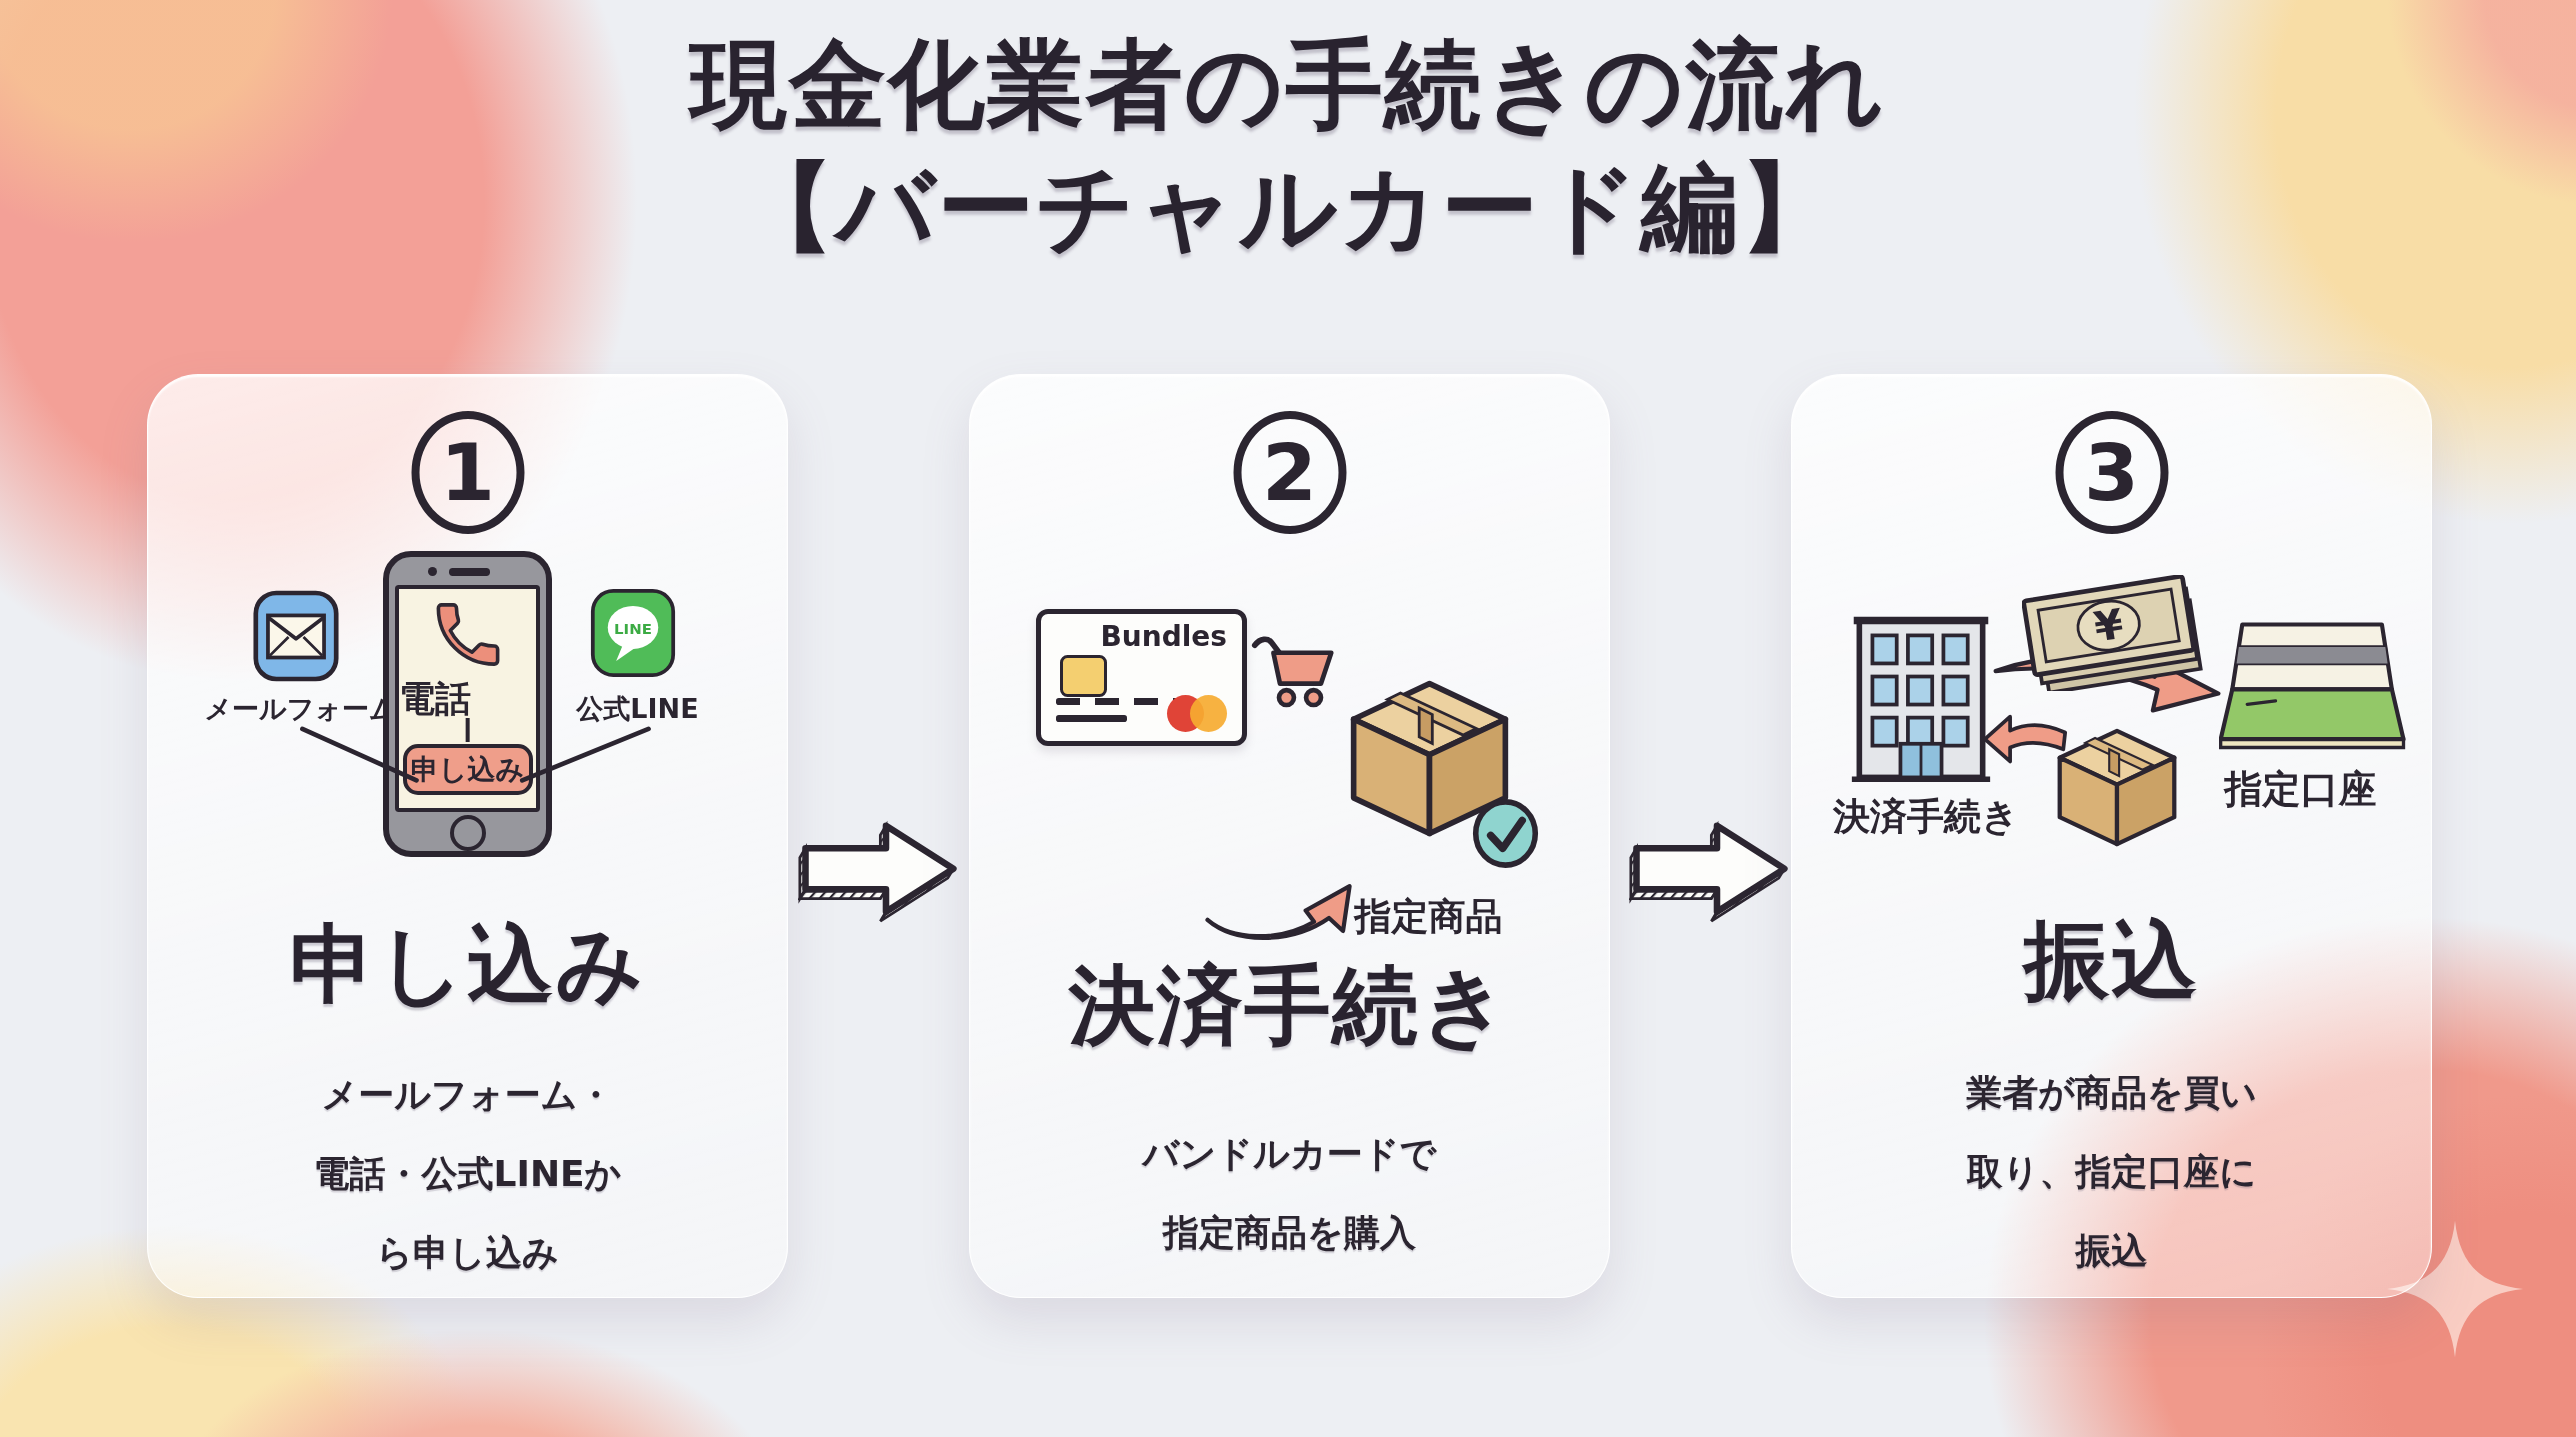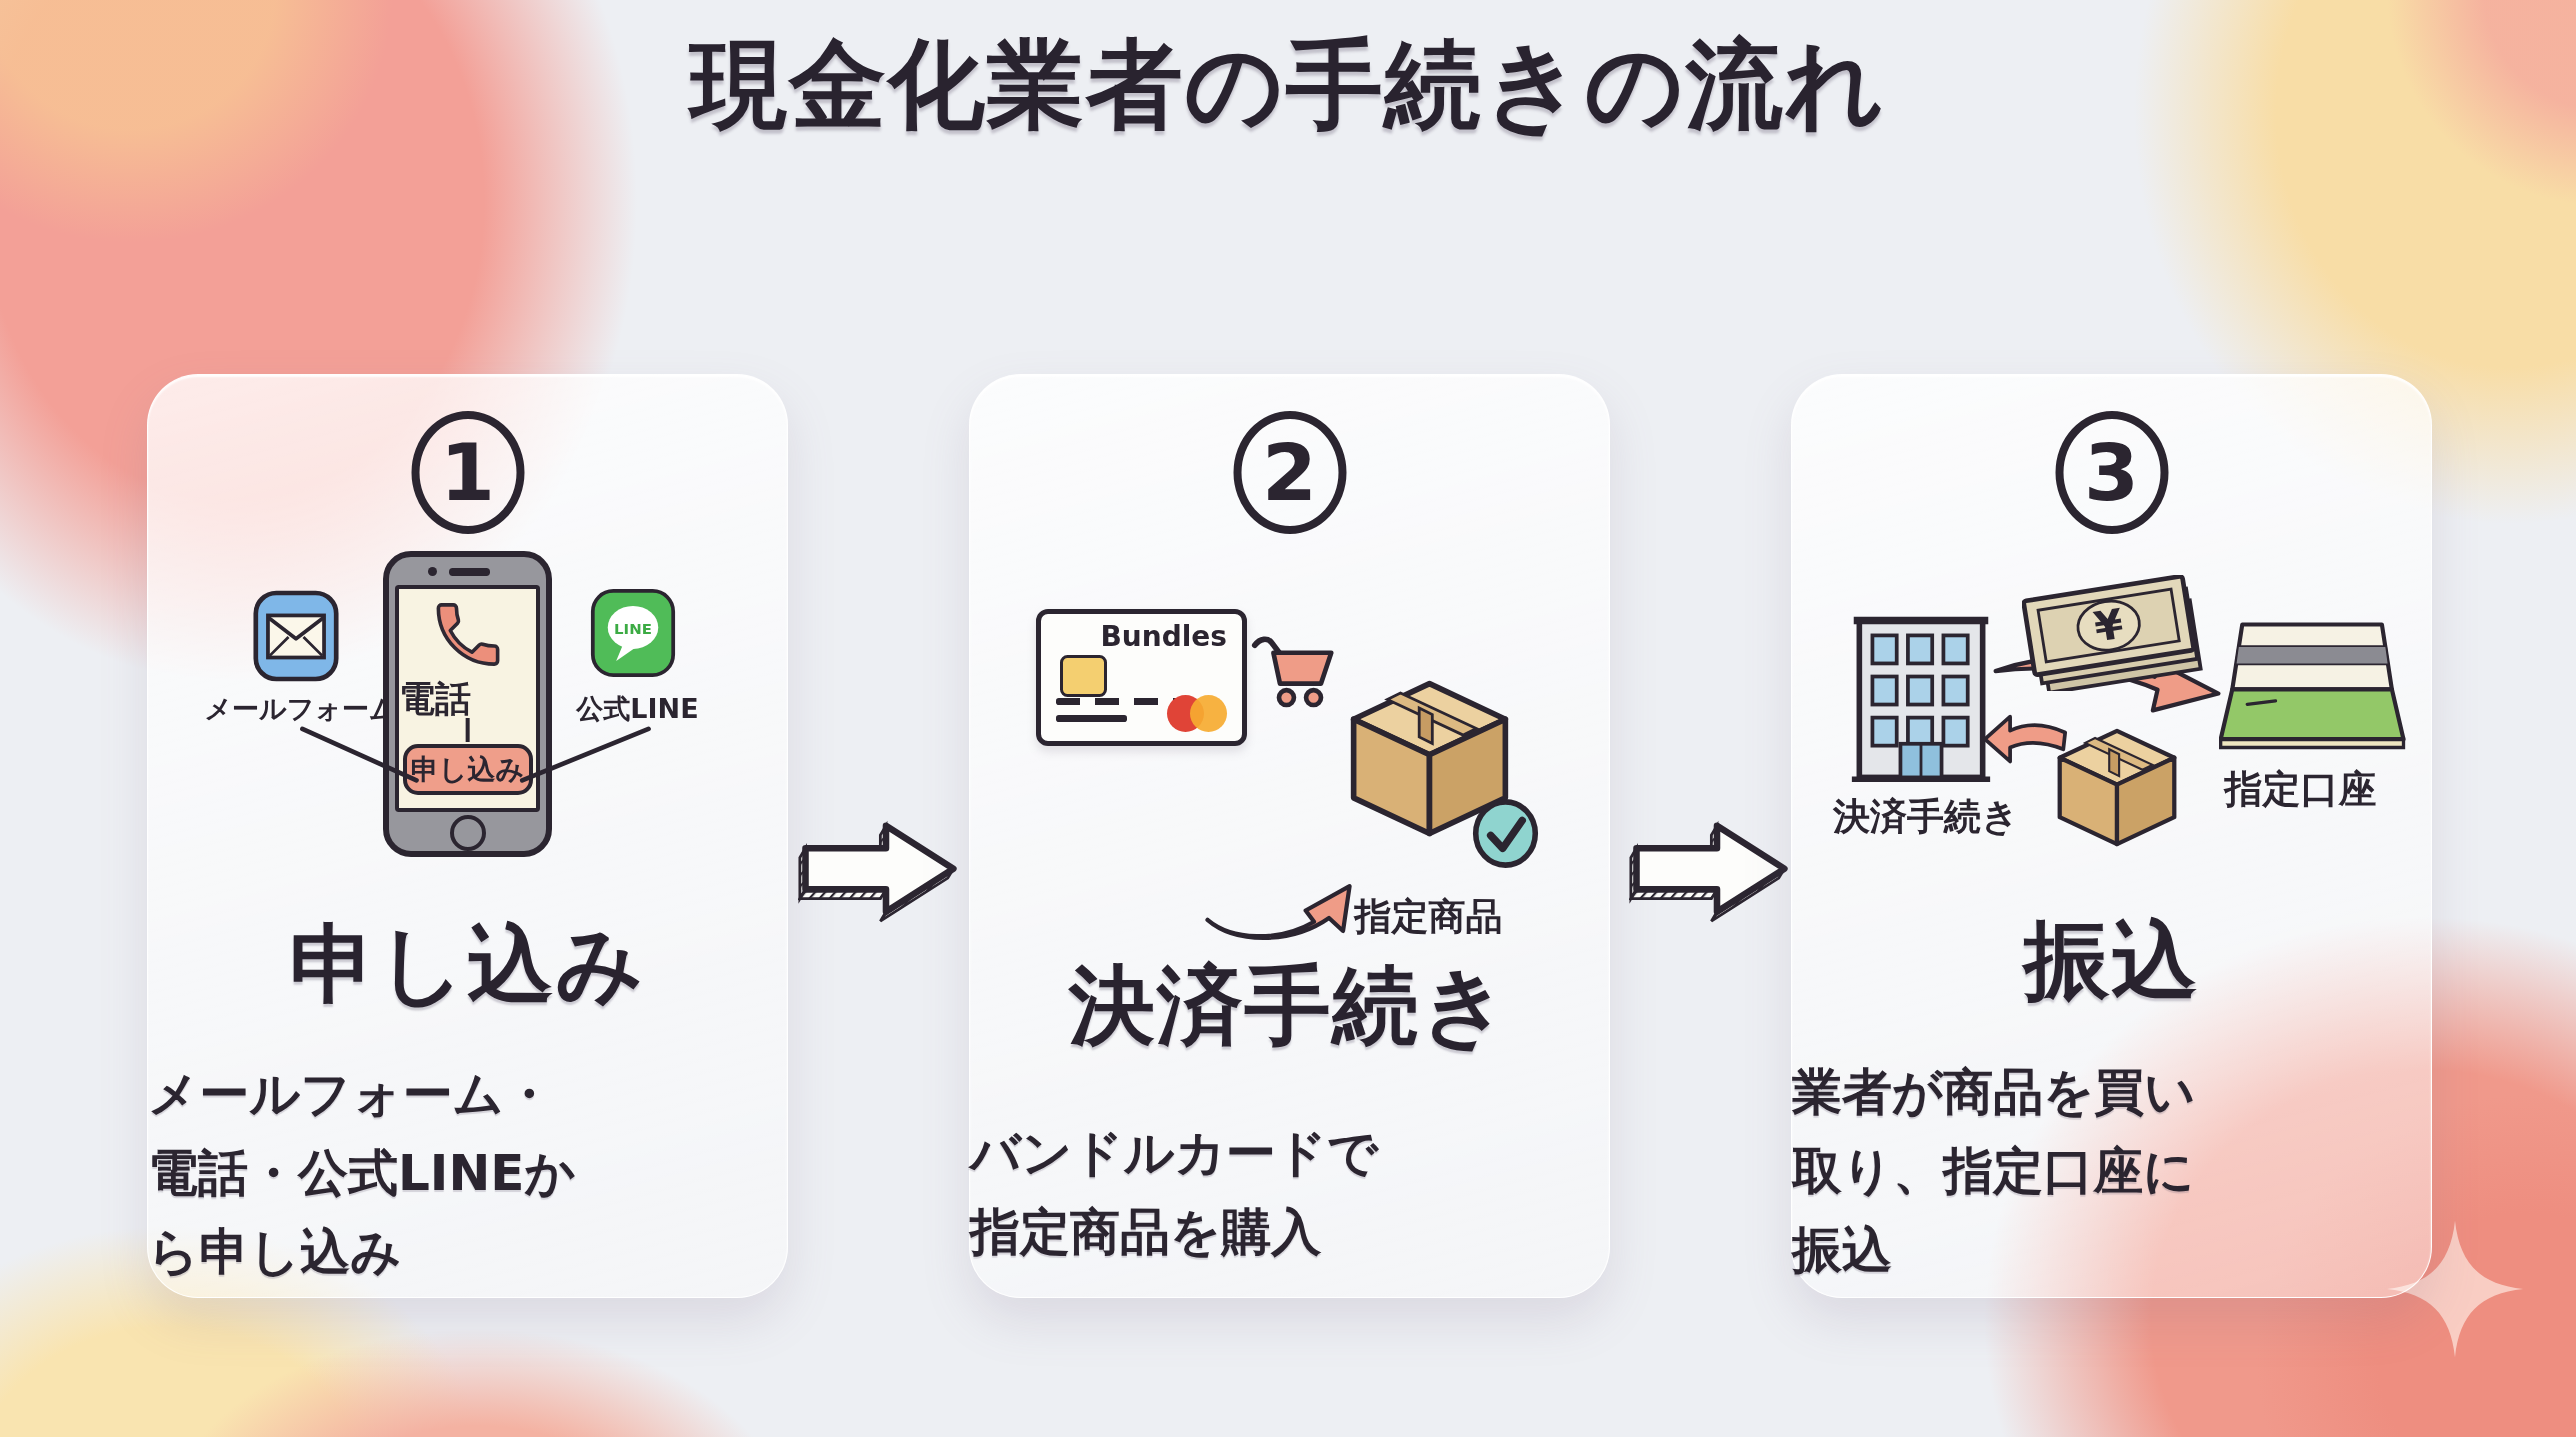--- a/index.html
+++ b/index.html
@@ -50,22 +50,22 @@
     width:97px;height:107px;border:8.4px solid #2b2530;border-radius:50%;
     display:flex;align-items:center;justify-content:center;
     font-size:79px;font-weight:900;color:#2b2530;
   }
   .heading{
     position:absolute;left:0;width:100%;text-align:center;
     font-size:86px;font-weight:900;letter-spacing:1.9px;color:#29232f;
     text-shadow:0 2.8px 1.9px rgba(95,85,110,.28);
   }
   .body-text{
-    position:absolute;left:0;width:100%;text-align:left;
-    font-size:50px;font-weight:700;line-height:79px;color:#2b2530;
+    position:absolute;left:0;width:100%;text-align:center;
+    font-size:36px;font-weight:700;line-height:79px;color:#2b2530;
     text-shadow:0 1.9px 0.9px rgba(95,85,110,.22);
   }
   .icon-label{
     position:absolute;text-align:center;font-weight:700;color:#2b2530;
   }
   .abs{position:absolute;}
 
   
   .phone{position:absolute;left:235px;top:176px;width:169px;height:306px;}
   .phone-body{position:absolute;inset:0;background:#97979d;border:6.6px solid #2b2530;border-radius:28px;}
@@ -116,20 +116,21 @@
 <div class="blob blob-bl1"></div>
 <div class="blob blob-bl2"></div>
 <div class="blob blob-br1"></div>
 <div class="blob blob-br2"></div>
 <svg class="sparkle" viewBox="0 0 150 150">
   <path d="M75,2 C80,48 102,70 148,75 C102,80 80,102 75,148 C70,102 48,80 2,75 C48,70 70,48 75,2 Z" fill="#f9cdc3"></path>
 </svg>
 
 <div class="title">
   <div>現金化業者の手続きの流れ</div>
+  <div>【バーチャルカード編】</div>
 </div>
 
 <div class="card" id="card1">
   <div class="num-circle">
     <span>1</span>
   </div>
 
   <svg class="abs" style="left:105px;top:215px" width="86" height="92" viewBox="0 0 92 98">
     <rect x="3" y="3" width="86" height="92" rx="22" fill="#7fb7e8" stroke="#2b2530" stroke-width="5"></rect>
     <rect x="16" y="27" width="60" height="45" fill="#fbf7ea" stroke="#2b2530" stroke-width="4"></rect>

